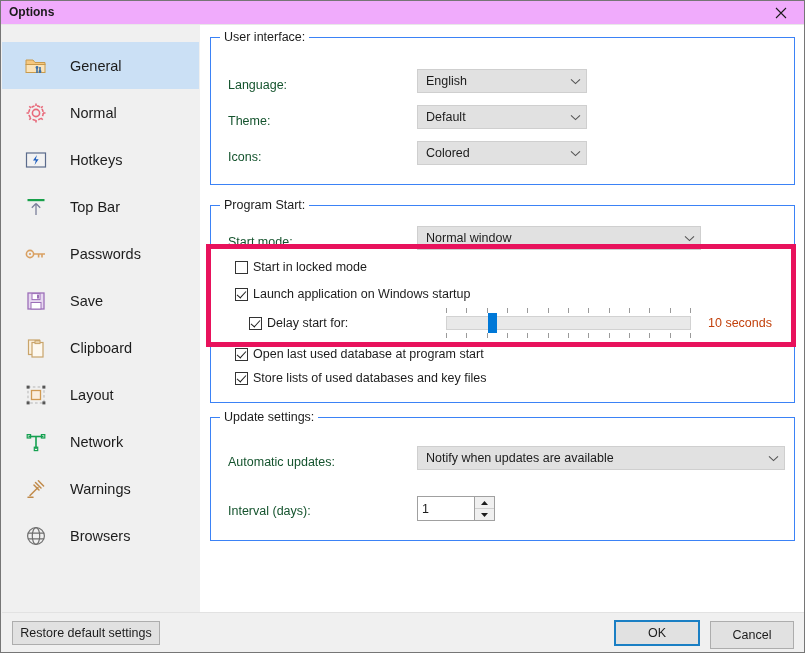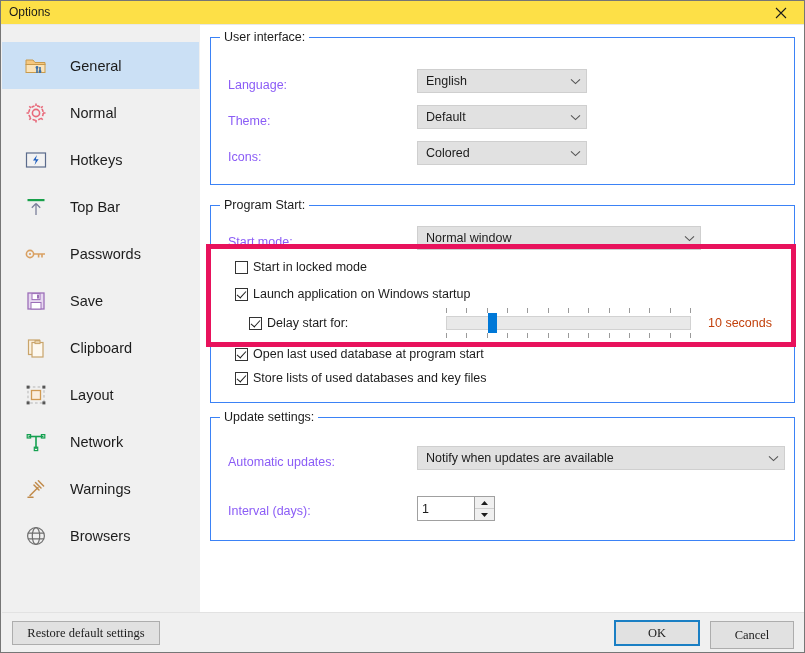--- a/index.html
+++ b/index.html
@@ -15,23 +15,24 @@
     width: 805px; height: 653px;
     box-sizing: border-box;
     border: 1px solid #767676;
     background: #f0f0f0;
     overflow: hidden;
   }
   
   #titlebar {
     position: absolute; left: 0; top: 0;
     width: 803px; height: 24px;
-    background: #fde047;
+    background: #f0abfc;
     border-bottom: 1px solid #e8e8e8;
     box-sizing: border-box;
+    font-weight: bold;
   }
   #titlebar .title {
     position: absolute; left: 8px; top: 4px;
     font-size: 12px; color: #1a1a1a;
     line-height: 15px;
     white-space: nowrap;
   }
   #close-btn {
     position: absolute; right: 0; top: 0;
     width: 46px; height: 23px;
@@ -85,21 +86,21 @@
     top: -8px; left: 9px;
     background: #ffffff;
     padding: 0 4px;
     font-size: 12.5px;
     color: #1c1c1c;
     white-space: nowrap;
   }
   .row-label {
     position: absolute;
     font-size: 12.5px;
-    color: #8b5cf6;
+    color: #14532d;
     white-space: nowrap;
   }
   
   .combo {
     position: absolute;
     background: #e1e1e1;
     border: 1px solid #cfcfcf;
     box-sizing: border-box;
     display: flex; align-items: center;
     cursor: default;
@@ -229,21 +230,20 @@
   .btn {
     position: absolute;
     background: #e1e1e1;
     border: 1px solid #adadad;
     box-sizing: border-box;
     display: flex; align-items: center; justify-content: center;
     font-size: 12.5px;
     color: #1c1c1c;
     cursor: default;
     white-space: nowrap;
-    font-family: Liberation Serif, serif;
   }
   .btn.default {
     border: 2px solid #1a7fc4;
     background: #e1e1e1;
   }
 </style>
 </head>
 <body>
 
 <div id="window">

